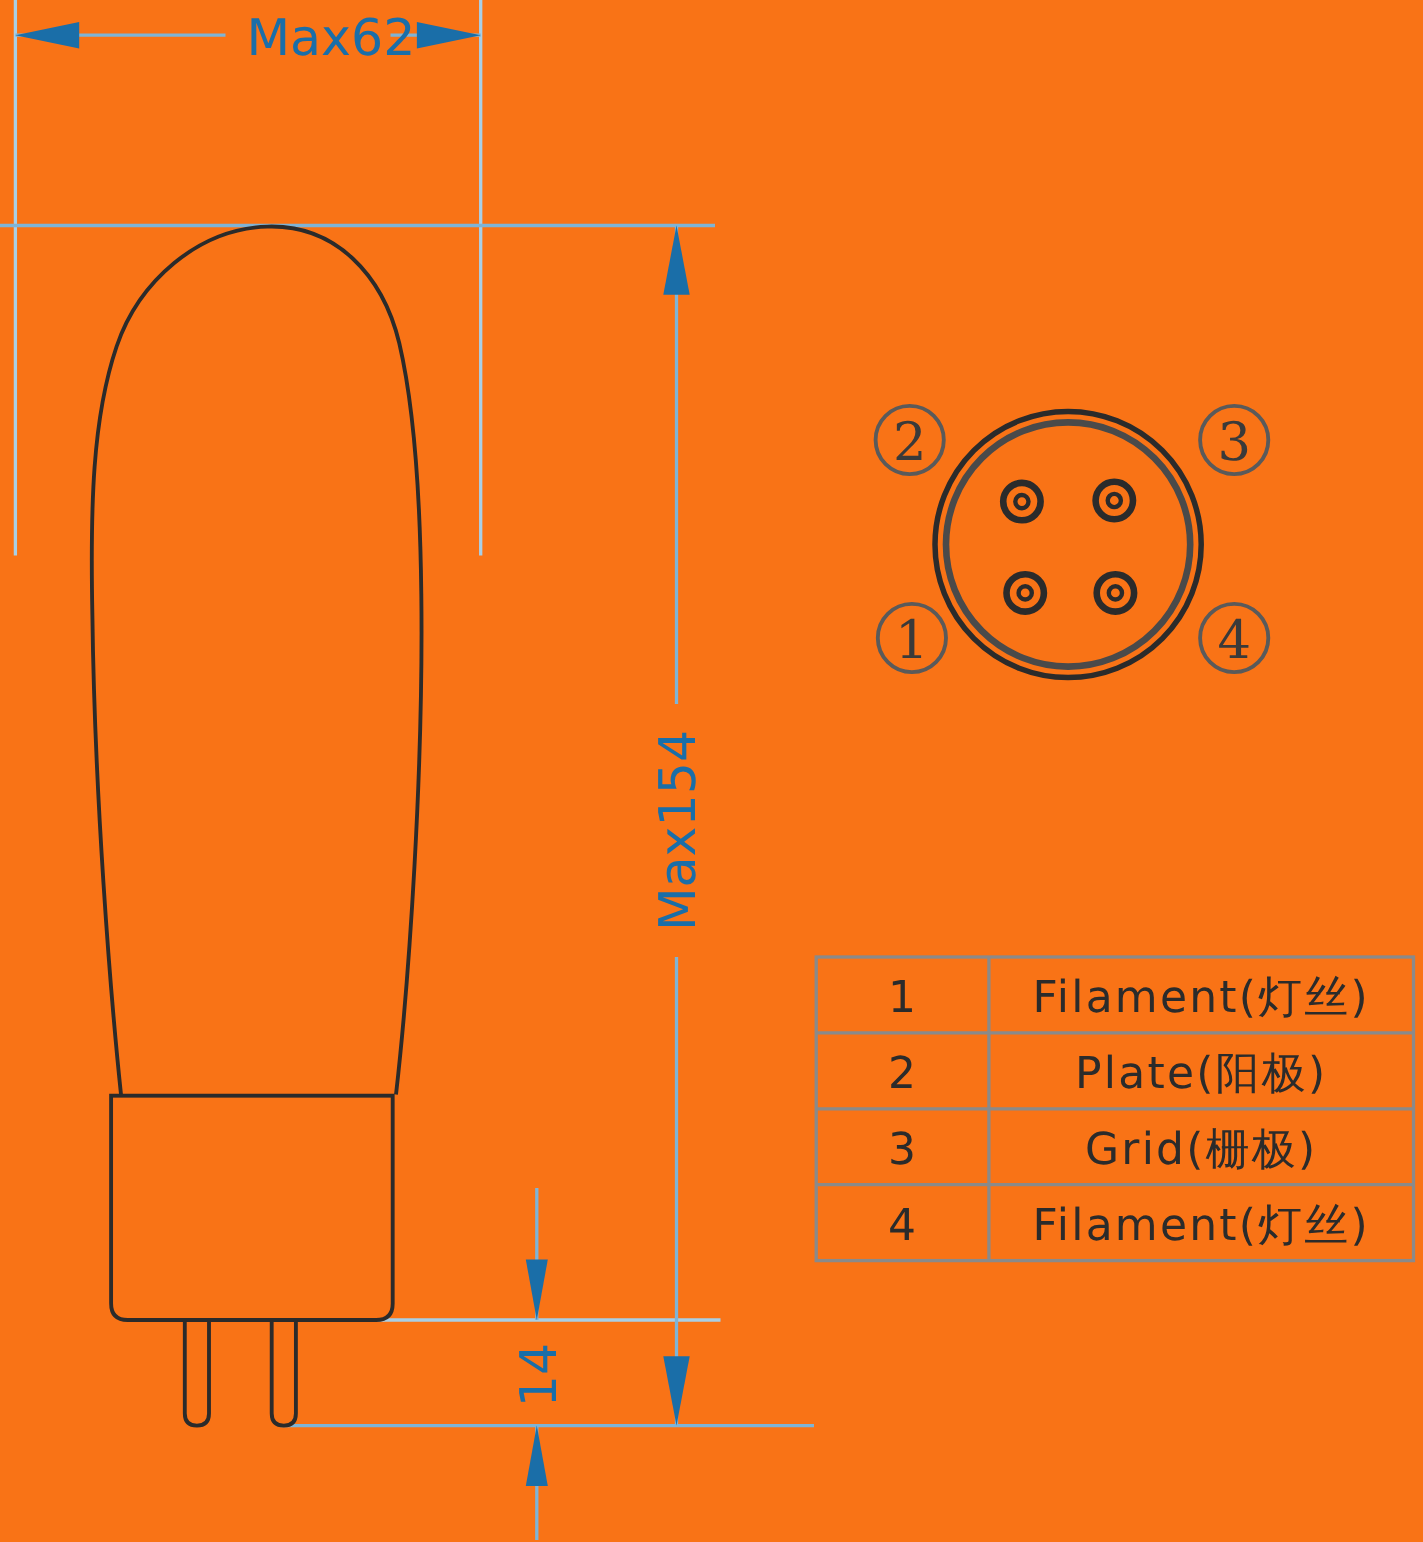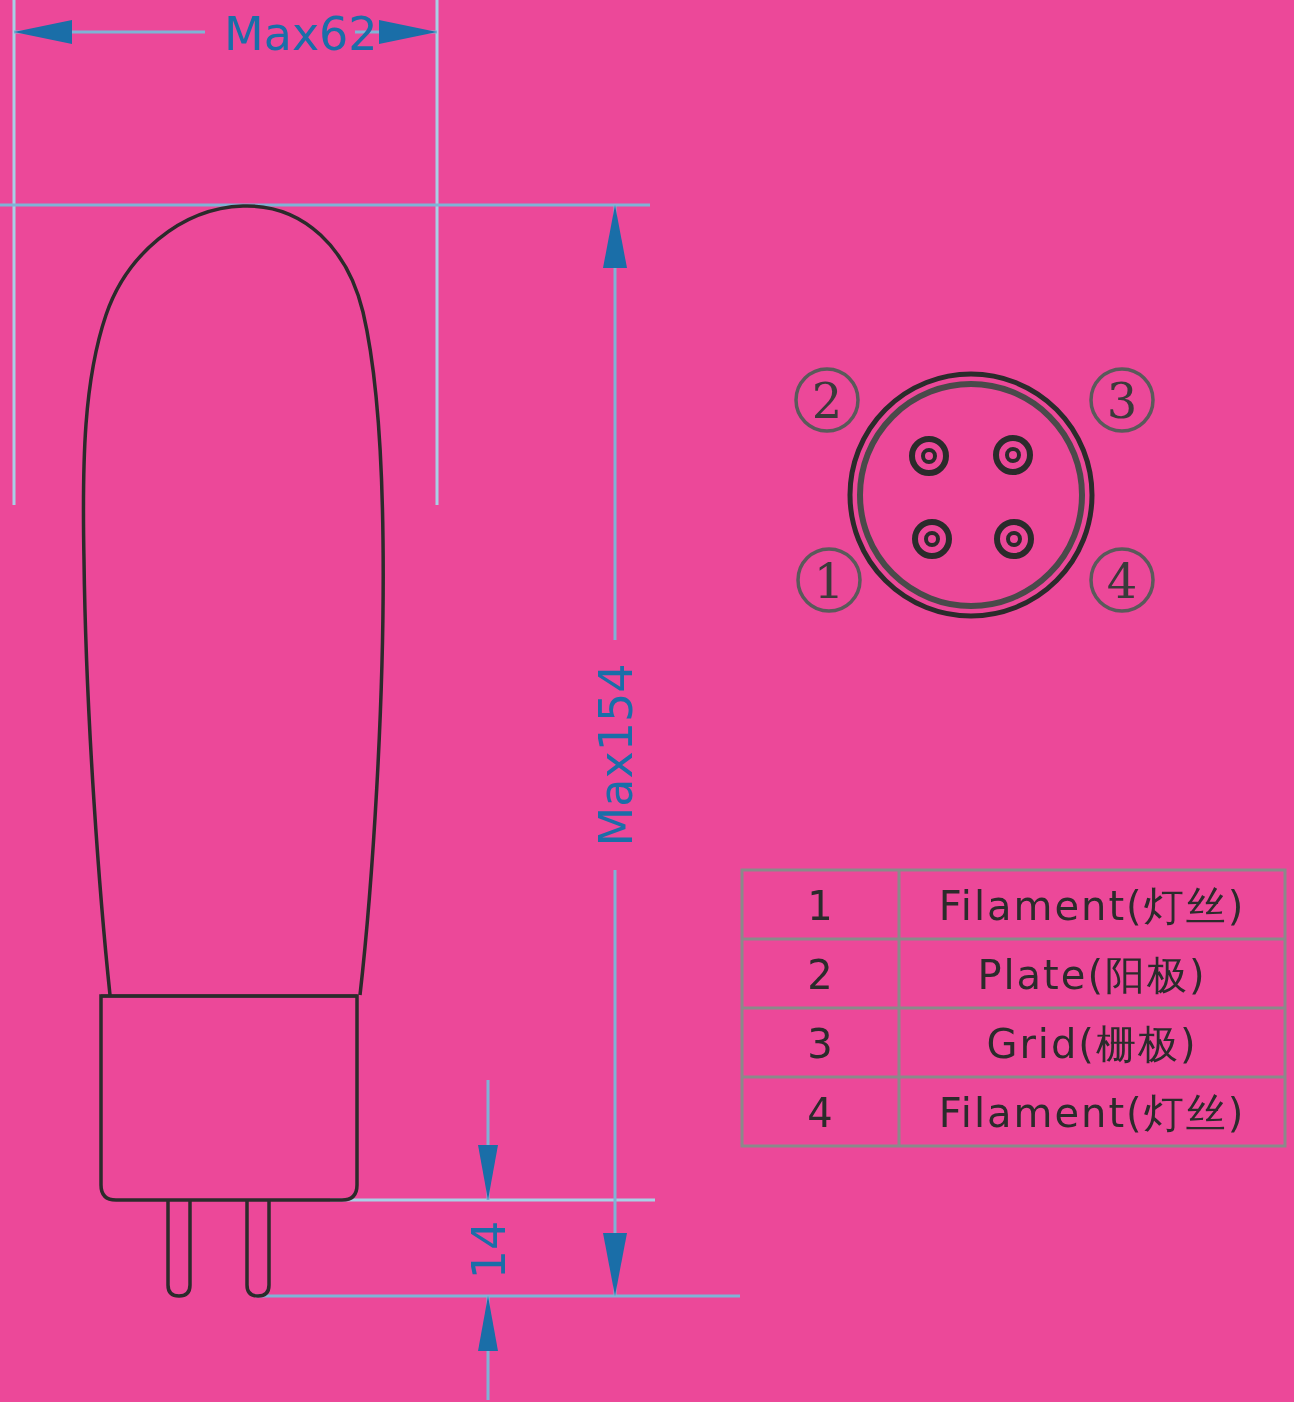--- a/index.html
+++ b/index.html
@@ -7,21 +7,21 @@
     padding: 0;
     background: #ffffff;
   }
   body {
     font-family: "DejaVu Sans", sans-serif;
   }
   #canvas {
     position: relative;
     width: 1294px;
     height: 1402px;
-    background: #ec4899;
+    background: #f97316;
     overflow: hidden;
   }
   svg.drawing {
     position: absolute;
     left: 0;
     top: 0;
     width: 1294px;
     height: 1402px;
   }
   .dim-text {

